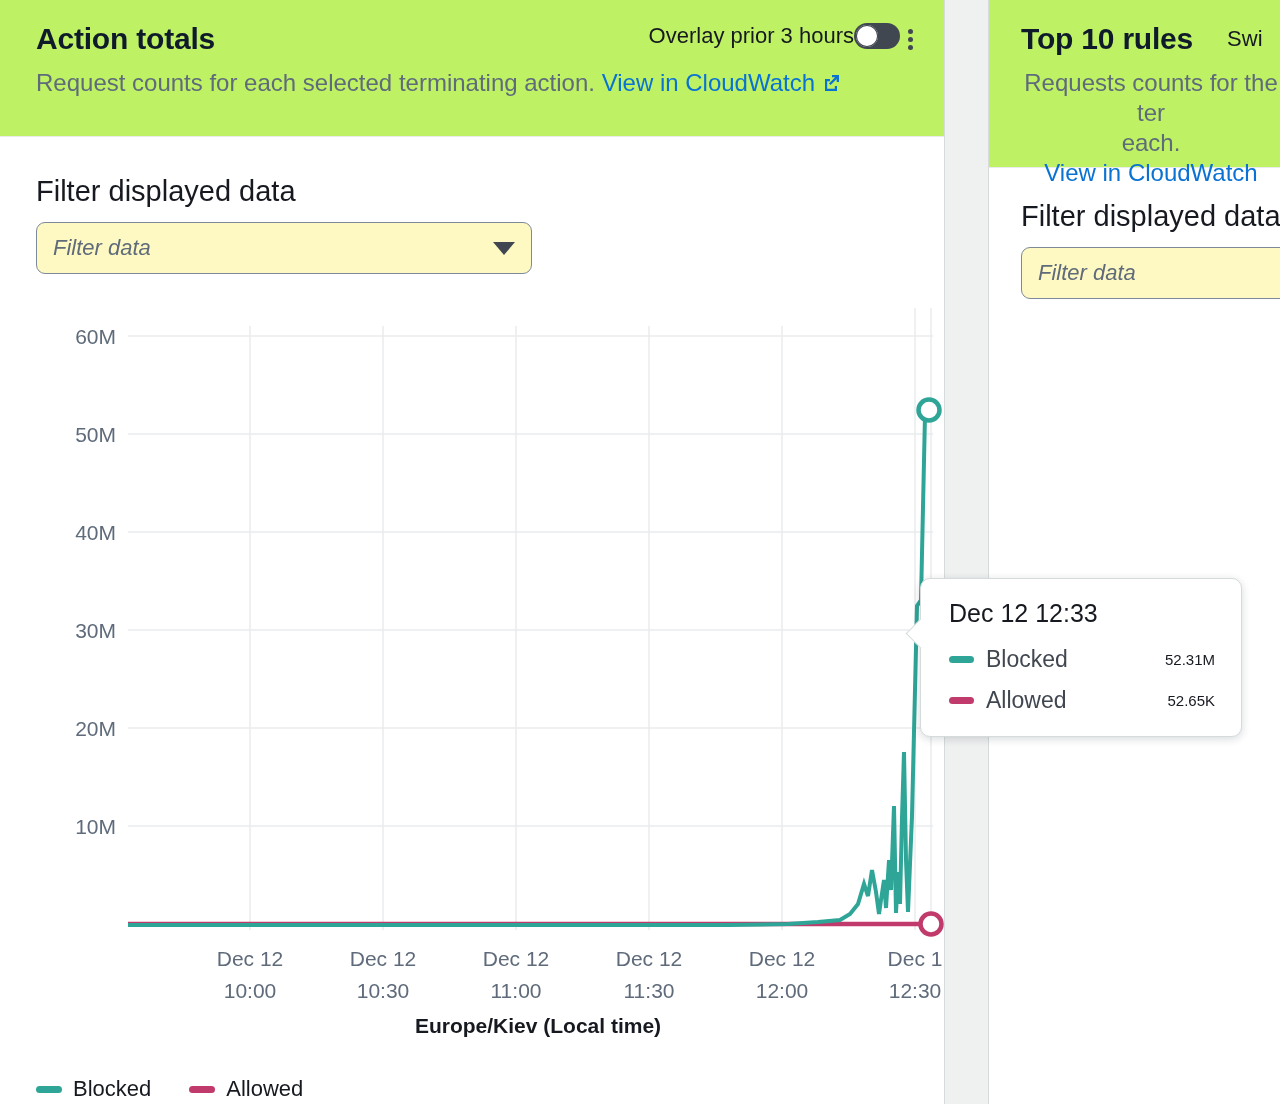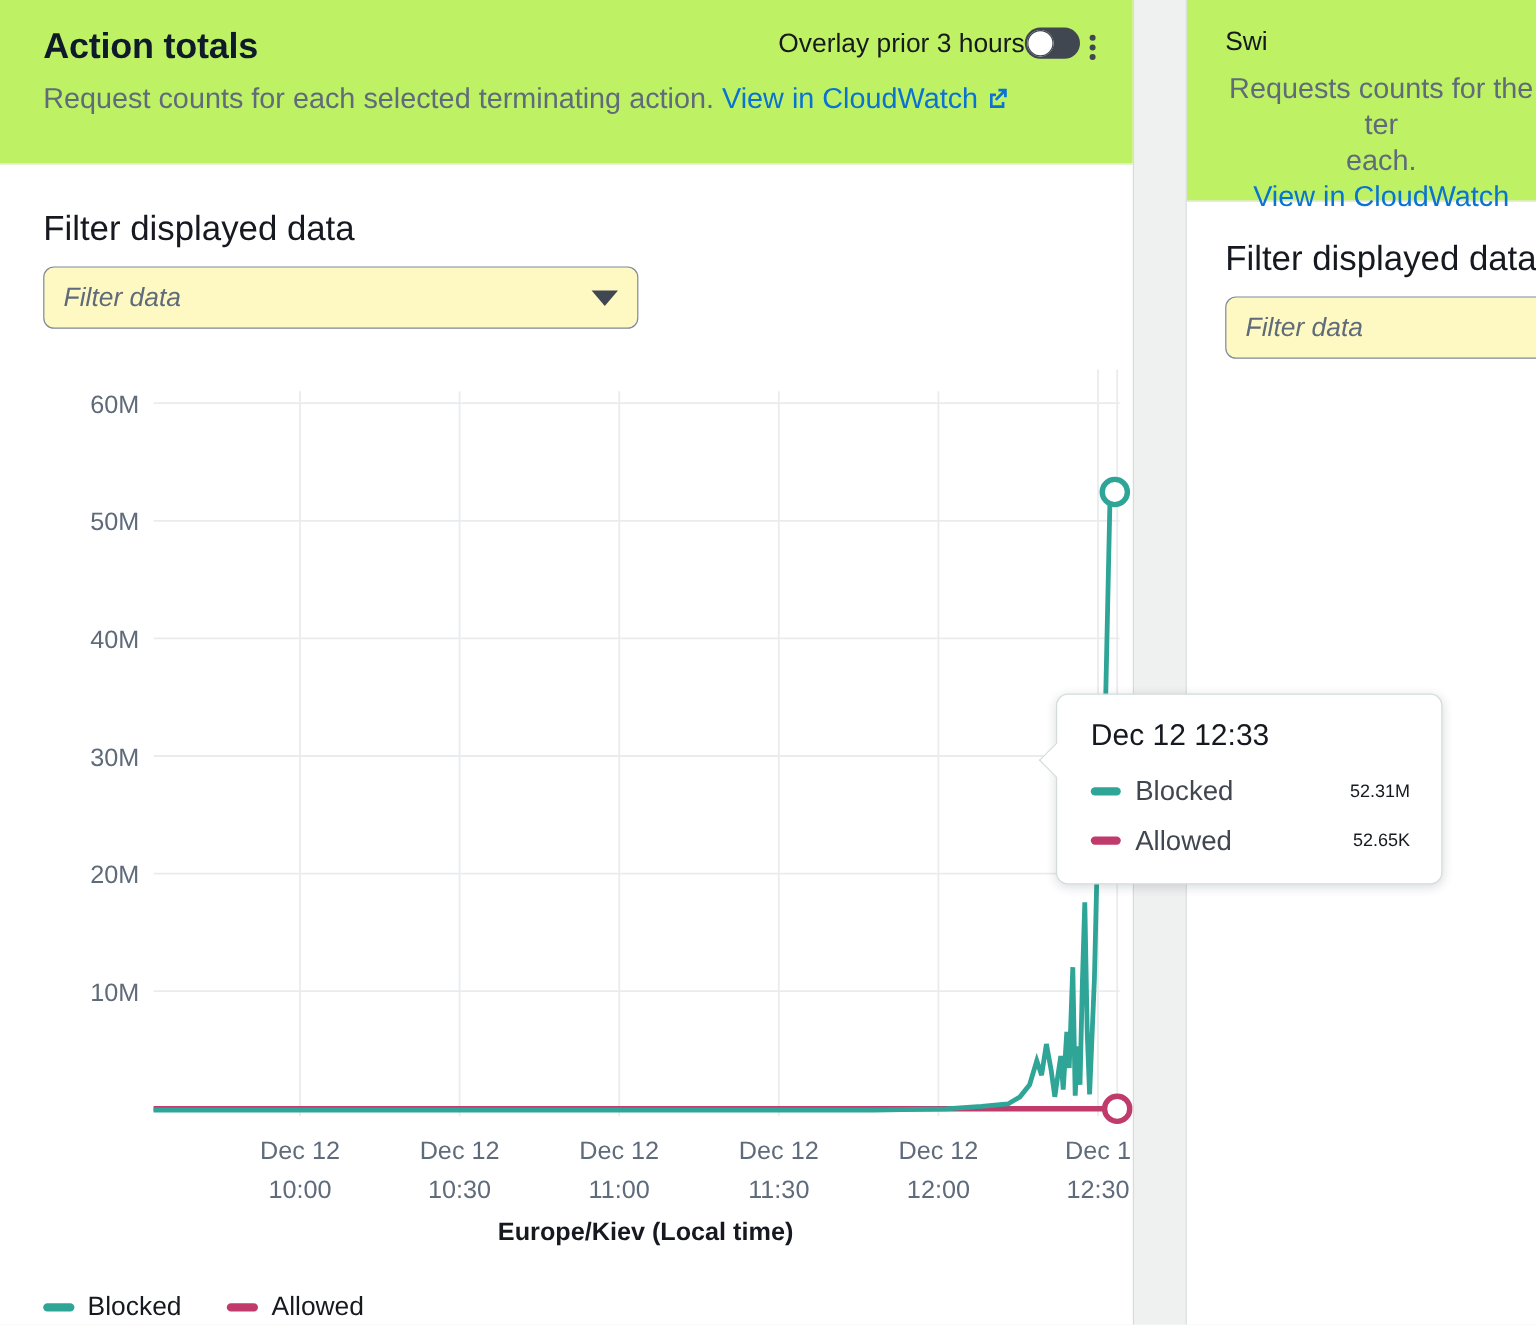--- a/index.html
+++ b/index.html
@@ -81,21 +81,21 @@
   .axis-title{font-size:21px;font-weight:700;fill:#16191f;}
 
   
   .legend{position:absolute;left:36px;top:1076px;display:flex;gap:38px;align-items:center;}
   .lg-item{display:flex;align-items:center;gap:11px;cursor:pointer;}
   .lg-dash{width:26px;height:7px;border-radius:4px;flex:none;}
   .lg-text{font-size:22px;color:#16191f;white-space:nowrap;}
 
   
   .tooltip{
-    position:absolute;left:880px;top:578px;width:322px;
+    position:absolute;left:920px;top:578px;width:322px;
     background:#ffffff;border:1px solid #d5dbdb;border-radius:10px;
     box-shadow:0 2px 9px rgba(15,27,42,.16);
     padding:20px 26px 22px 28px;box-sizing:border-box;z-index:40;
   }
   .tt-title{font-size:25px;color:#16191f;margin-bottom:18px;white-space:nowrap;}
   .tt-row{display:flex;align-items:center;margin-top:14px;white-space:nowrap;}
   .tt-dash{width:25px;height:7px;border-radius:4px;flex:none;margin-right:12px;}
   .tt-name{font-size:23px;color:#414750;}
   .tt-val{font-size:15px;color:#16191f;margin-left:auto;}
   .tt-arrow{
@@ -212,20 +212,21 @@
         <span class="lg-dash" style="background:#c03b6b"></span>
         <span class="lg-text">Allowed</span>
       </div>
     </div>
   </section>
 
   <section class="panel panel-right">
 
     <div class="panel-head">
       <div class="head-row-r">
+        <h1 class="card-title">Top 10 rules</h1>
         <span class="switch-label">Swi</span>
       </div>
       <div class="card-desc">
         <span>Requests counts for the ter</span><br>
         <span>each. </span><a class="cw-link">View in CloudWatch</a>
       </div>
     </div>
 
     <div class="filter-wrap">
       <div class="filter-label">Filter displayed data</div>

